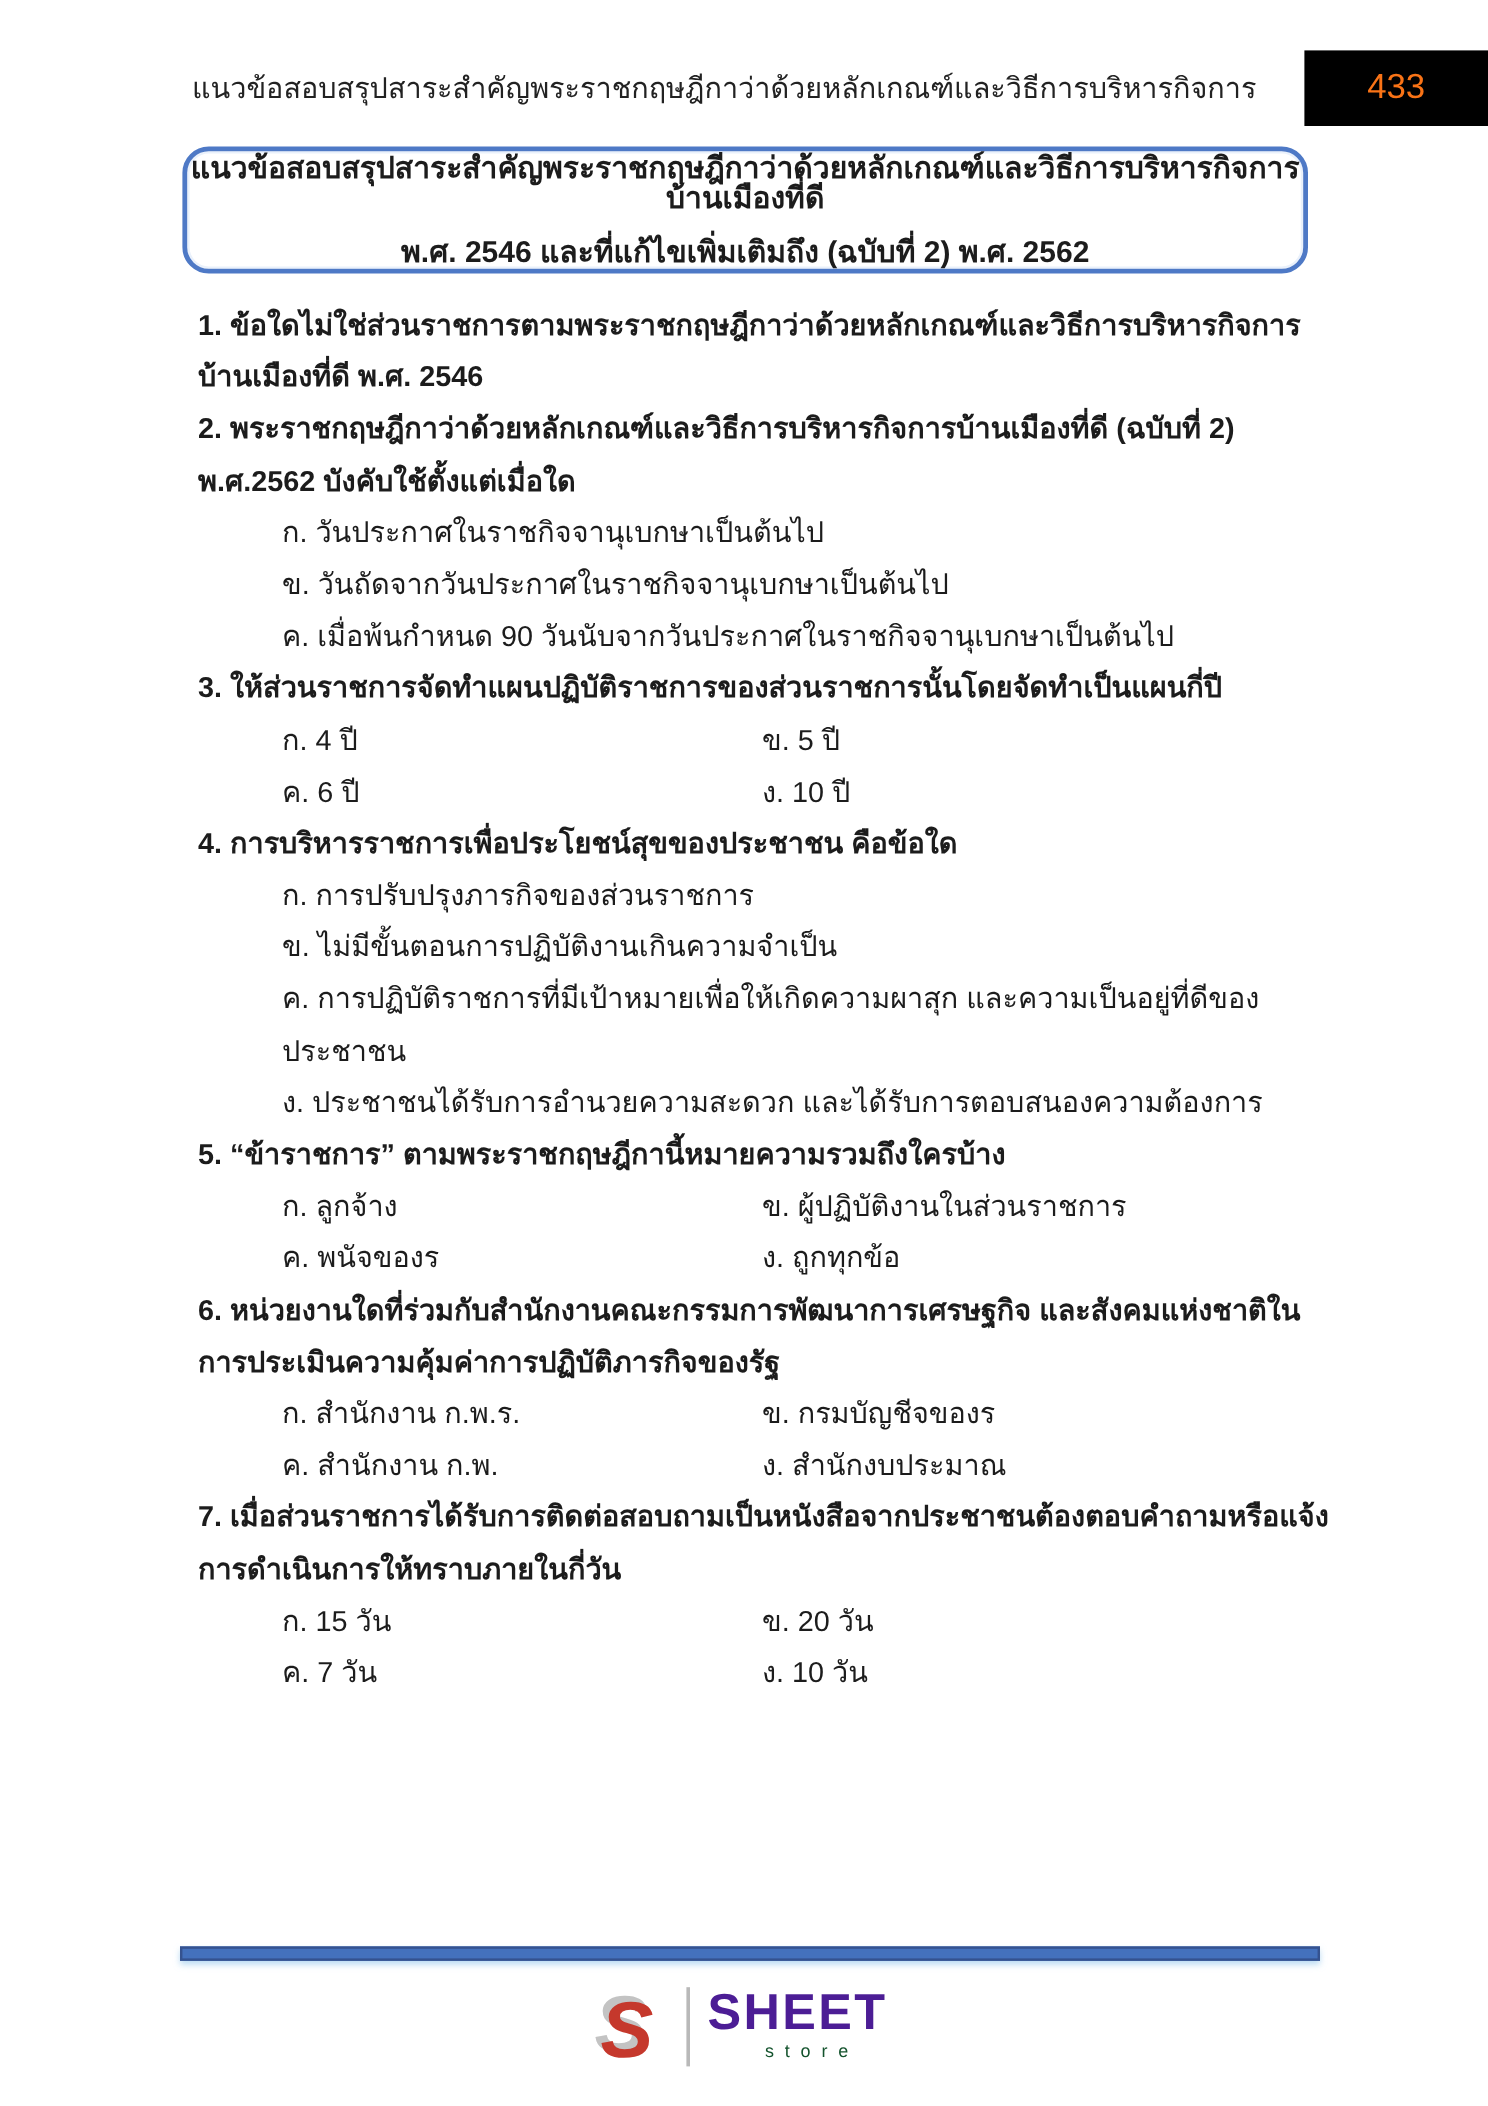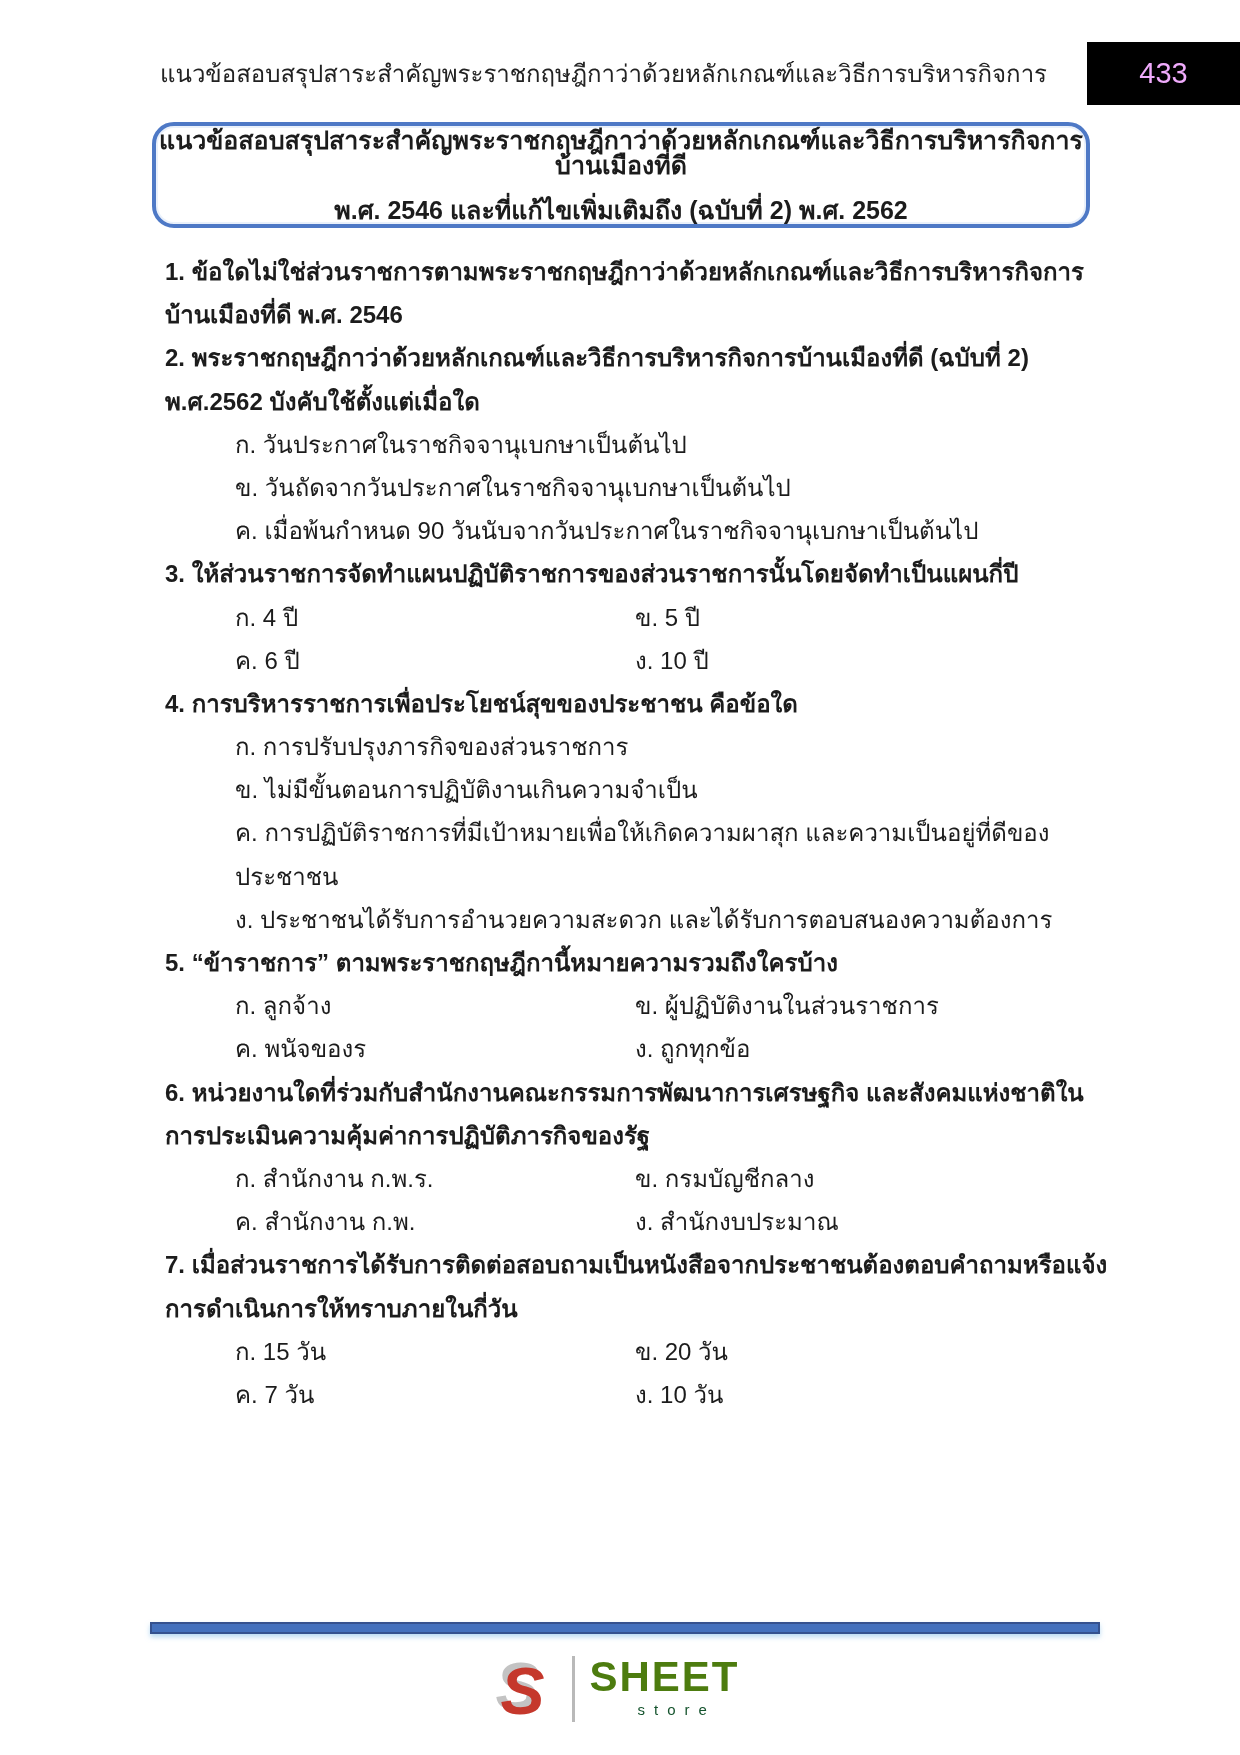--- a/index.html
+++ b/index.html
@@ -12,21 +12,21 @@
     font-family:"Liberation Sans","DejaVu Sans",sans-serif;
     color:#1c1c1c;
     overflow:hidden;
   }
 
   
   .header { position:absolute; top:42px; left:0; right:0; height:63px; display:flex; align-items:center; }
   .running-title { flex:1; text-align:center; font-size:24px; color:#222; padding-left:120px; }
   .page-num-box {
     width:153px; height:63px; background:#000;
-    color:#f0abfc; font-size:29px;
+    color:#f97316; font-size:29px;
     display:flex; align-items:center; justify-content:center;
   }
 
   
   .title-box {
     position:absolute; top:122px; left:152px; width:938px; height:106px;
     border:4px solid #4e79c6; border-radius:22px;
     box-shadow: inset 0 0 0 2px #eaf1fb;
     display:flex; flex-direction:column; justify-content:center;
     text-align:center; font-weight:bold; font-size:25px; line-height:1.0;
@@ -53,21 +53,21 @@
   }
   .logo-s { position:relative; width:58px; height:82px; }
   .logo-s span {
     position:absolute; left:0; top:0;
     font-size:66px; font-weight:bold; font-style:italic; line-height:82px;
   }
   .s-gray { color:#c3c3c3; transform:translate(-5px,-5px); }
   .s-red  { color:#c5382c; }
   .logo-divider { width:3px; height:66px; background:#b9b9b9; margin-top:6px; }
   .logo-text { display:flex; flex-direction:column; margin-top:6px; }
-  .logo-main { font-size:42px; font-weight:bold; color:#4d7c0f; letter-spacing:2px; line-height:1.0; }
+  .logo-main { font-size:42px; font-weight:bold; color:#4c1d95; letter-spacing:2px; line-height:1.0; }
   .logo-sub  { font-size:15px; color:#14532d; letter-spacing:9px; margin-top:3px; padding-left:3px;margin-left:45px; }
 </style>
 </head>
 <body>
 
 <div class="page">
 
   <div class="header">
     <div class="running-title">แนวข้อสอบสรุปสาระสำคัญพระราชกฤษฎีกาว่าด้วยหลักเกณฑ์และวิธีการบริหารกิจการ</div>
     <div class="page-num-box">
@@ -130,21 +130,21 @@
             <span class="opt">ง. ถูกทุกข้อ</span>
           </div>
         </div>
   </div>
 
   <div class="question">
     <div class="q-text"><span>6. หน่วยงานใดที่ร่วมกับสำนักงานคณะกรรมการพัฒนาการเศรษฐกิจ และสังคมแห่งชาติในการประเมินความคุ้มค่าการปฏิบัติภารกิจของรัฐ</span></div>
     <div class="q-options">
           <div class="opt-row two">
             <span class="opt">ก. สำนักงาน ก.พ.ร.</span>
-            <span class="opt">ข. กรมบัญชีกลาง</span>
+            <span class="opt">ข. กรมบัญชีจของร</span>
           </div>
           <div class="opt-row two">
             <span class="opt">ค. สำนักงาน ก.พ.</span>
             <span class="opt">ง. สำนักงบประมาณ</span>
           </div>
         </div>
   </div>
 
   <div class="question">
     <div class="q-text"><span>7. เมื่อส่วนราชการได้รับการติดต่อสอบถามเป็นหนังสือจากประชาชนต้องตอบคำถามหรือแจ้งการดำเนินการให้ทราบภายในกี่วัน</span></div>

